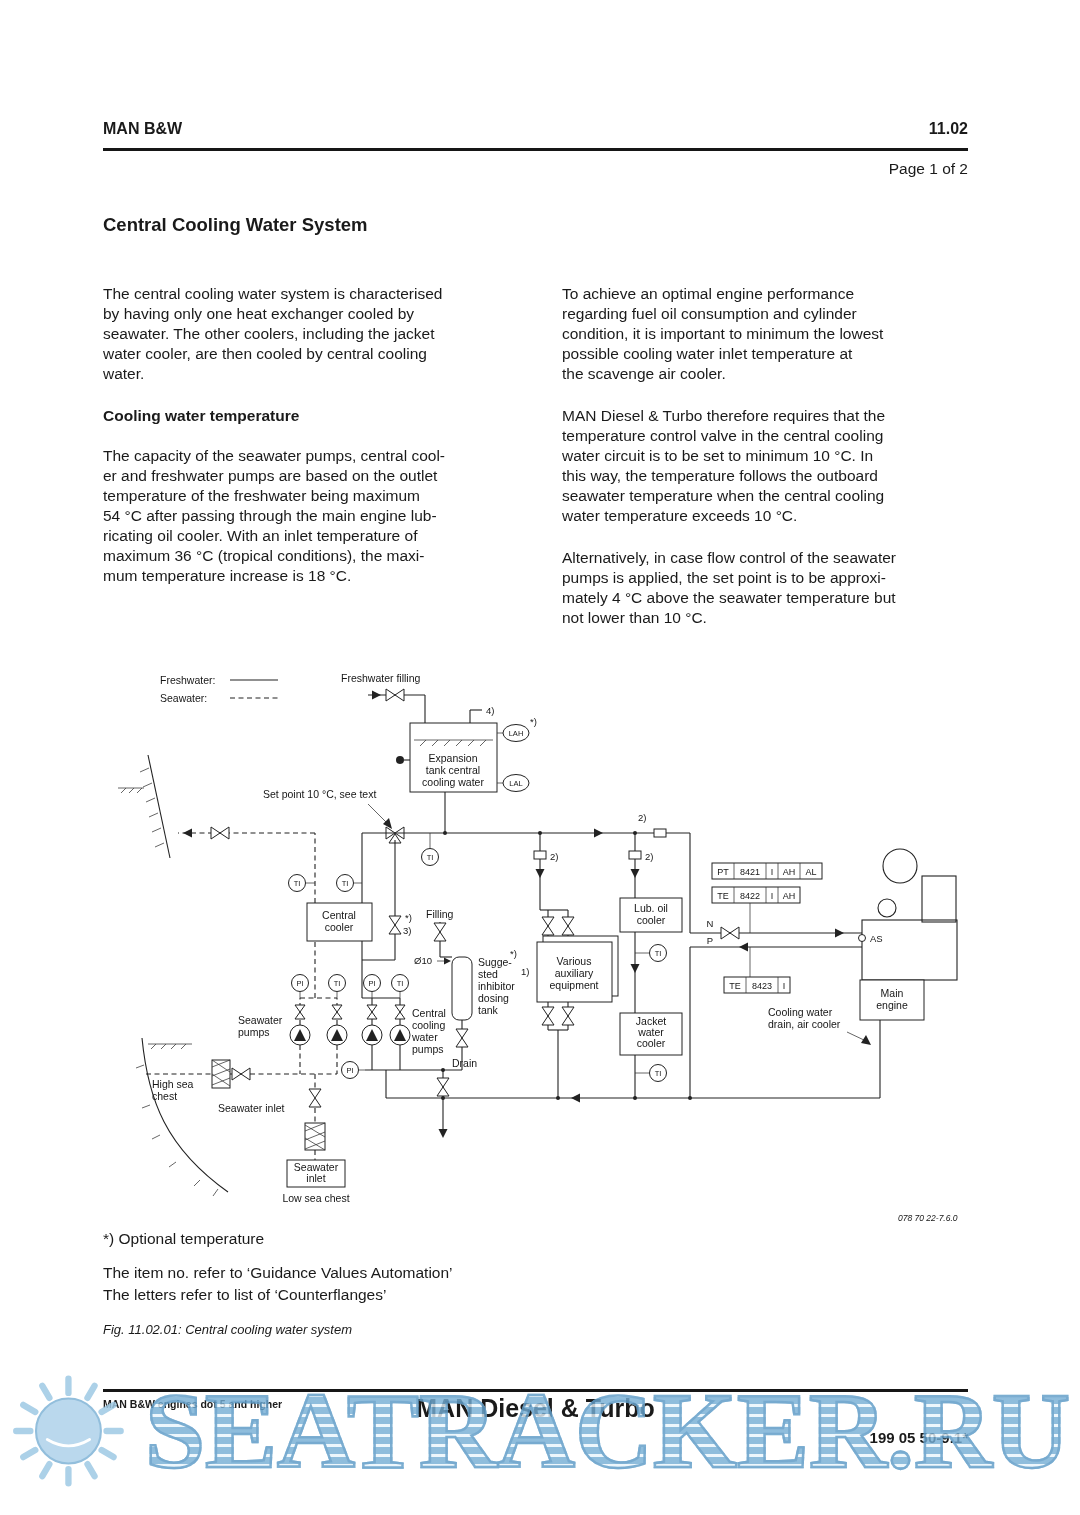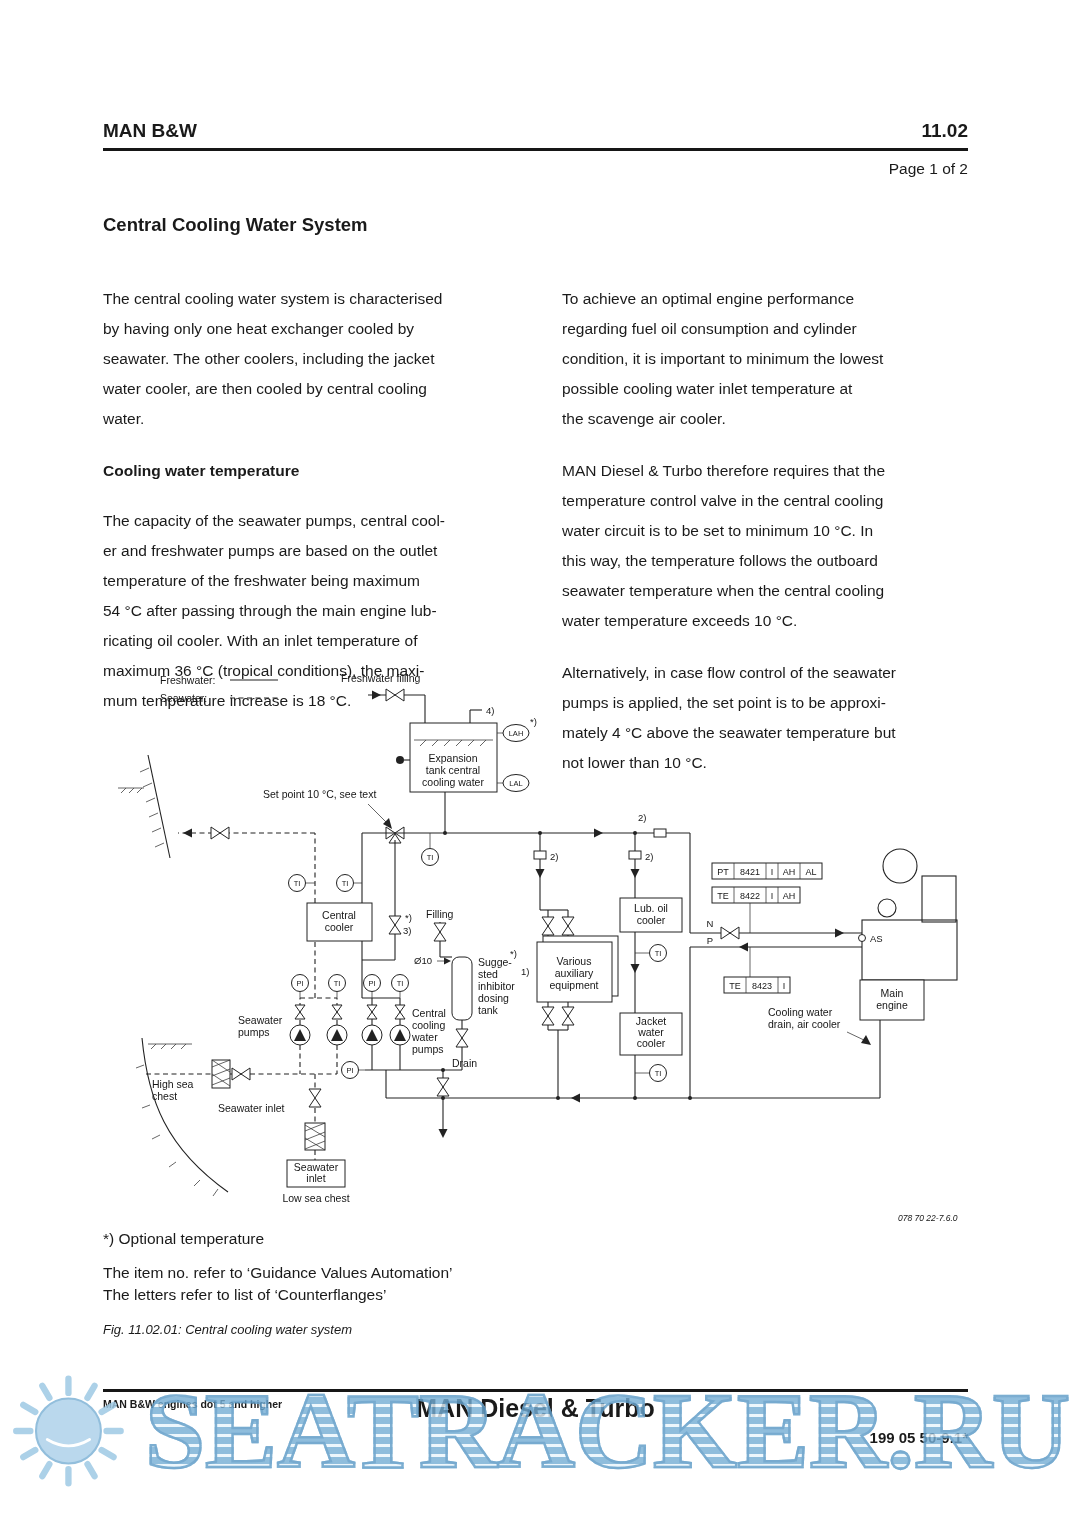--- a/index.html
+++ b/index.html
@@ -3,25 +3,25 @@
 <meta charset="utf-8">
 <style>
   * { margin:0; padding:0; box-sizing:border-box; }
   html,body { background:#e8e8e8; }
   .page {
     position:relative; width:1080px; height:1515px; background:#ffffff;
     font-family:"Liberation Sans", sans-serif; color:#1a1a1a; overflow:hidden;
     margin:0 auto;
   }
   .header-row { position:absolute; left:103px; right:112px; top:120px;
-    display:flex; justify-content:space-between; font-size:19px; font-weight:bold; }
+    display:flex; justify-content:space-between; font-size:16px; font-weight:bold; }
   .header-rule { position:absolute; left:103px; right:112px; top:148px; height:3px; background:#161616; }
   .page-number { position:absolute; right:112px; top:160px; font-size:15.5px; }
   .doc-title { position:absolute; left:103px; top:214px; font-size:18.5px; font-weight:bold; }
-  .col { position:absolute; top:284px; width:424px; font-size:15.5px; line-height:30px; }
+  .col { position:absolute; top:284px; width:424px; font-size:15.5px; line-height:20px; }
   .col-left  { left:103px; }
   .col-right { left:562px; }
   .col p { white-space:pre-line; margin:0 0 22px 0; }
   .subheading { font-weight:bold; margin:22px 0 20px 0; }
   .diagram { position:absolute; left:100px; top:670px; width:890px; height:556px; }
   svg text { font-family:"Liberation Sans", sans-serif; font-size:10.5px; fill:#161616; }
   svg .p   { stroke:#222; stroke-width:1.1; fill:none; }
   svg .pd  { stroke:#222; stroke-width:1.1; fill:none; stroke-dasharray:5 3.5; }
   svg .thin{ stroke:#333; stroke-width:0.75; fill:none; }
   svg .sym { fill:#fff; stroke:#222; stroke-width:1; }

